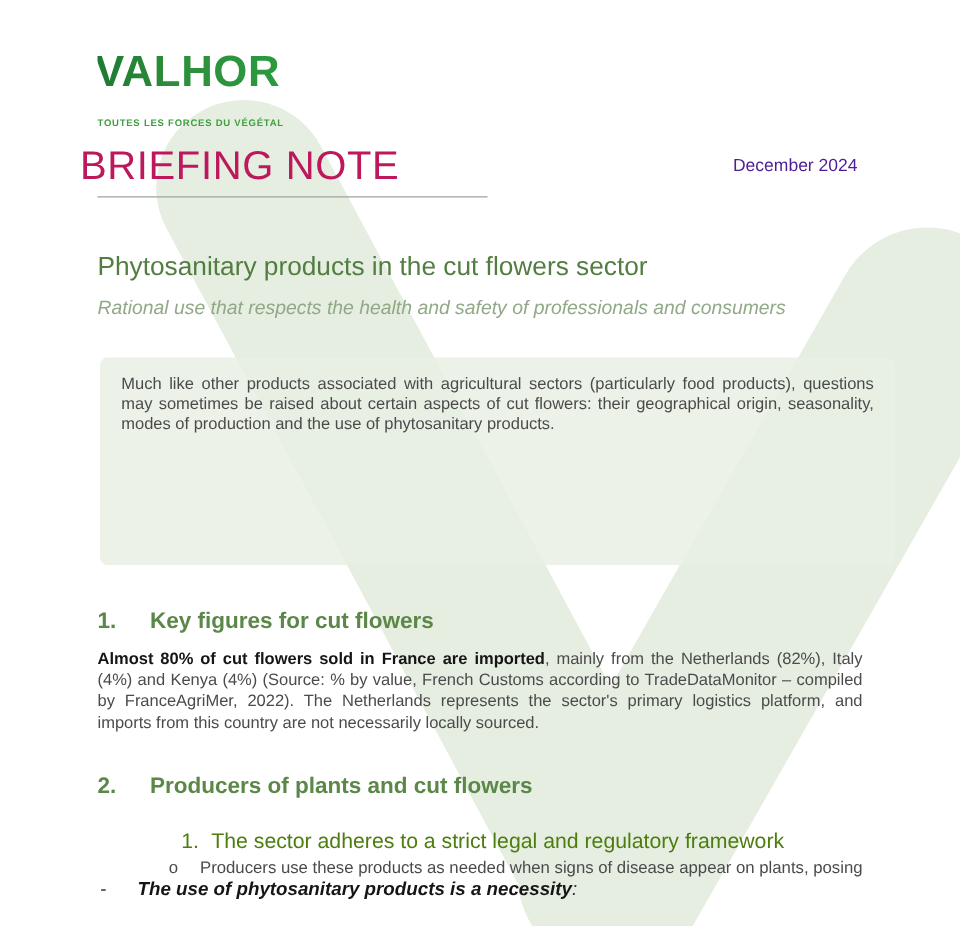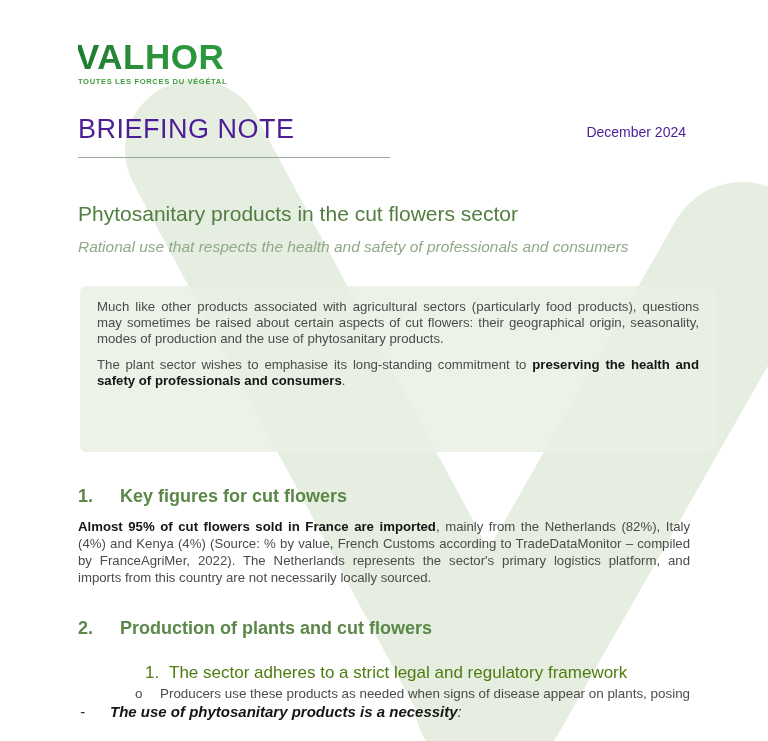--- a/index.html
+++ b/index.html
@@ -11,28 +11,28 @@
   }
   .abs { position:absolute; }
 
   
   .watermark { left:0; top:0; width:768px; height:741px; z-index:0; pointer-events:none; }
 
   
   .logo { left:78px; top:38px; z-index:2; }
   .logo svg { display:block; }
   .logo-tagline {
-    margin-top:1px; font-size:7.6px; font-weight:bold; color:#3f9f3c;
+    margin-top:18px; font-size:7.6px; font-weight:bold; color:#3f9f3c;
     letter-spacing:0.62px; white-space:nowrap;
   }
 
   
   .briefing {
-    left:78px; top:114px; z-index:2;
-    font-size:27px; font-weight:400; color:#4c1d95; letter-spacing:0.5px;
+    left:64px; top:114px; z-index:2;
+    font-size:32px; font-weight:400; color:#be185d; letter-spacing:0.5px;
   }
   .rule { left:78px; top:157px; width:312px; height:1px; background:#9aa59b; z-index:2; }
   .date { top:124px; right:82px; z-index:2; font-size:14px; color:#4c1d95; }
 
   
   .doc-title { left:78px; top:202px; z-index:2; font-size:21px; font-weight:500; color:#537e41; }
   .doc-subtitle { left:78px; top:238px; z-index:2; font-size:15.5px; font-style:italic; color:#91a987; }
 
   
   .intro-box {
@@ -87,32 +87,31 @@
 
 <div class="abs briefing">BRIEFING NOTE</div>
 <div class="abs rule"></div>
 <div class="abs date">December 2024</div>
 
 <div class="abs doc-title">Phytosanitary products in the cut flowers sector</div>
 <div class="abs doc-subtitle">Rational use that respects the health and safety of professionals and consumers</div>
 
 <div class="abs intro-box">
   <p><span>Much like other products associated with agricultural sectors (particularly food products), questions may sometimes be raised about certain aspects of cut flowers: their geographical origin, seasonality, modes of production and the use of phytosanitary products.</span></p>
-  <p><span>The plant sector wishes to emphasise its long-standing commitment to </span><b>preserving the health and safety of professionals and consumers</b><span>.</span></p>
 </div>
 
 <div class="abs sec-head s1-head">
   <span class="sec-num">1.</span><span>Key figures for cut flowers</span>
 </div>
 <div class="abs s1-para">
-  <b>Almost 95% of cut flowers sold in France are imported</b><span>, mainly from the Netherlands (82%), Italy (4%) and Kenya (4%) (Source: % by value, French Customs according to TradeDataMonitor – compiled by FranceAgriMer, 2022). The Netherlands represents the sector's primary logistics platform, and imports from this country are not necessarily locally sourced.</span>
+  <b>Almost 80% of cut flowers sold in France are imported</b><span>, mainly from the Netherlands (82%), Italy (4%) and Kenya (4%) (Source: % by value, French Customs according to TradeDataMonitor – compiled by FranceAgriMer, 2022). The Netherlands represents the sector's primary logistics platform, and imports from this country are not necessarily locally sourced.</span>
 </div>
 
 <div class="abs sec-head s2-head">
-  <span class="sec-num">2.</span><span>Production of plants and cut flowers</span>
+  <span class="sec-num">2.</span><span>Producers of plants and cut flowers</span>
 </div>
 
 <div class="abs sub-head">
   <span class="sub-num">1.</span><span>The sector adheres to a strict legal and regulatory framework</span>
 </div>
 
 <div class="abs bullet">
   <span class="marker">-</span><b>The use of phytosanitary products is a necessity</b><span>:</span>
 </div>
 

